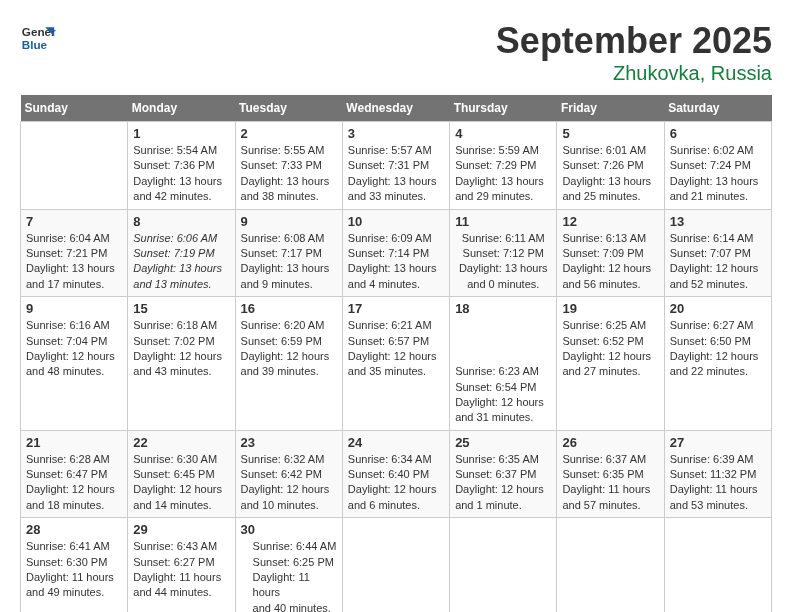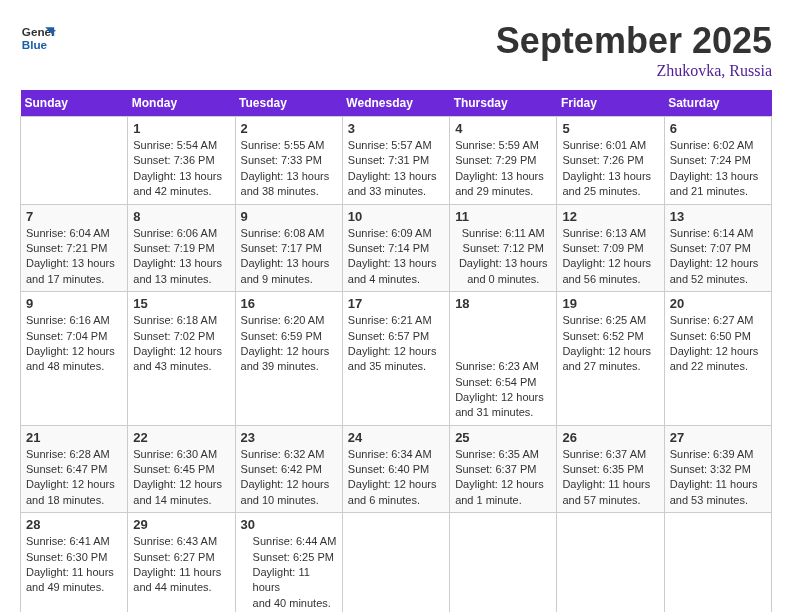--- a/index.html
+++ b/index.html
@@ -27,31 +27,30 @@
     }
     .title-block {
       text-align: right;
     }
     .month-title {
       font-size: 36px;
       font-weight: bold;
       color: #333;
     }
     .subtitle {
-      font-size: 16px;
-      color: #4c1d95;
-      font-family: Liberation Serif, serif;
+      font-size: 20px;
+      color: #15803d;
     }
     table {
       width: 100%;
       border-collapse: collapse;
       font-size: 11px;
     }
     thead tr th {
-      background-color: #6d28d9;
+      background-color: #737373;
       color: #fff;
       padding: 6px 4px;
       text-align: left;
       font-size: 12px;
       font-weight: bold;
     }
     tbody tr td {
       border: 1px solid #ccc;
       vertical-align: top;
       padding: 4px 5px;
@@ -155,21 +154,21 @@
       <tr>
         <td>
           <span class="day-number">7</span>
           <div class="day-info" style="white-space: pre-line;">Sunrise: 6:04 AM
 Sunset: 7:21 PM
 Daylight: 13 hours
 and 17 minutes.</div>
         </td>
         <td>
           <span class="day-number">8</span>
-          <div class="day-info" style="white-space: pre-line;">Sunrise: 6:06 AM
+          <div class="day-info" style="white-space: pre-line; font-style: italic;">Sunrise: 6:06 AM
 Sunset: 7:19 PM
 Daylight: 13 hours
 and 13 minutes.</div>
         </td>
         <td>
           <span class="day-number">9</span>
           <div class="day-info" style="white-space: pre-line;">Sunrise: 6:08 AM
 Sunset: 7:17 PM
 Daylight: 13 hours
 and 9 minutes.</div>
@@ -293,21 +292,21 @@
         <td>
           <span class="day-number">26</span>
           <div class="day-info" style="white-space: pre-line;">Sunrise: 6:37 AM
 Sunset: 6:35 PM
 Daylight: 11 hours
 and 57 minutes.</div>
         </td>
         <td>
           <span class="day-number">27</span>
           <div class="day-info" style="white-space: pre-line;">Sunrise: 6:39 AM
-Sunset: 3:32 PM
+Sunset: 11:32 PM
 Daylight: 11 hours
 and 53 minutes.</div>
         </td>
       </tr>
       <tr>
         <td>
           <span class="day-number">28</span>
           <div class="day-info" style="white-space: pre-line;">Sunrise: 6:41 AM
 Sunset: 6:30 PM
 Daylight: 11 hours

